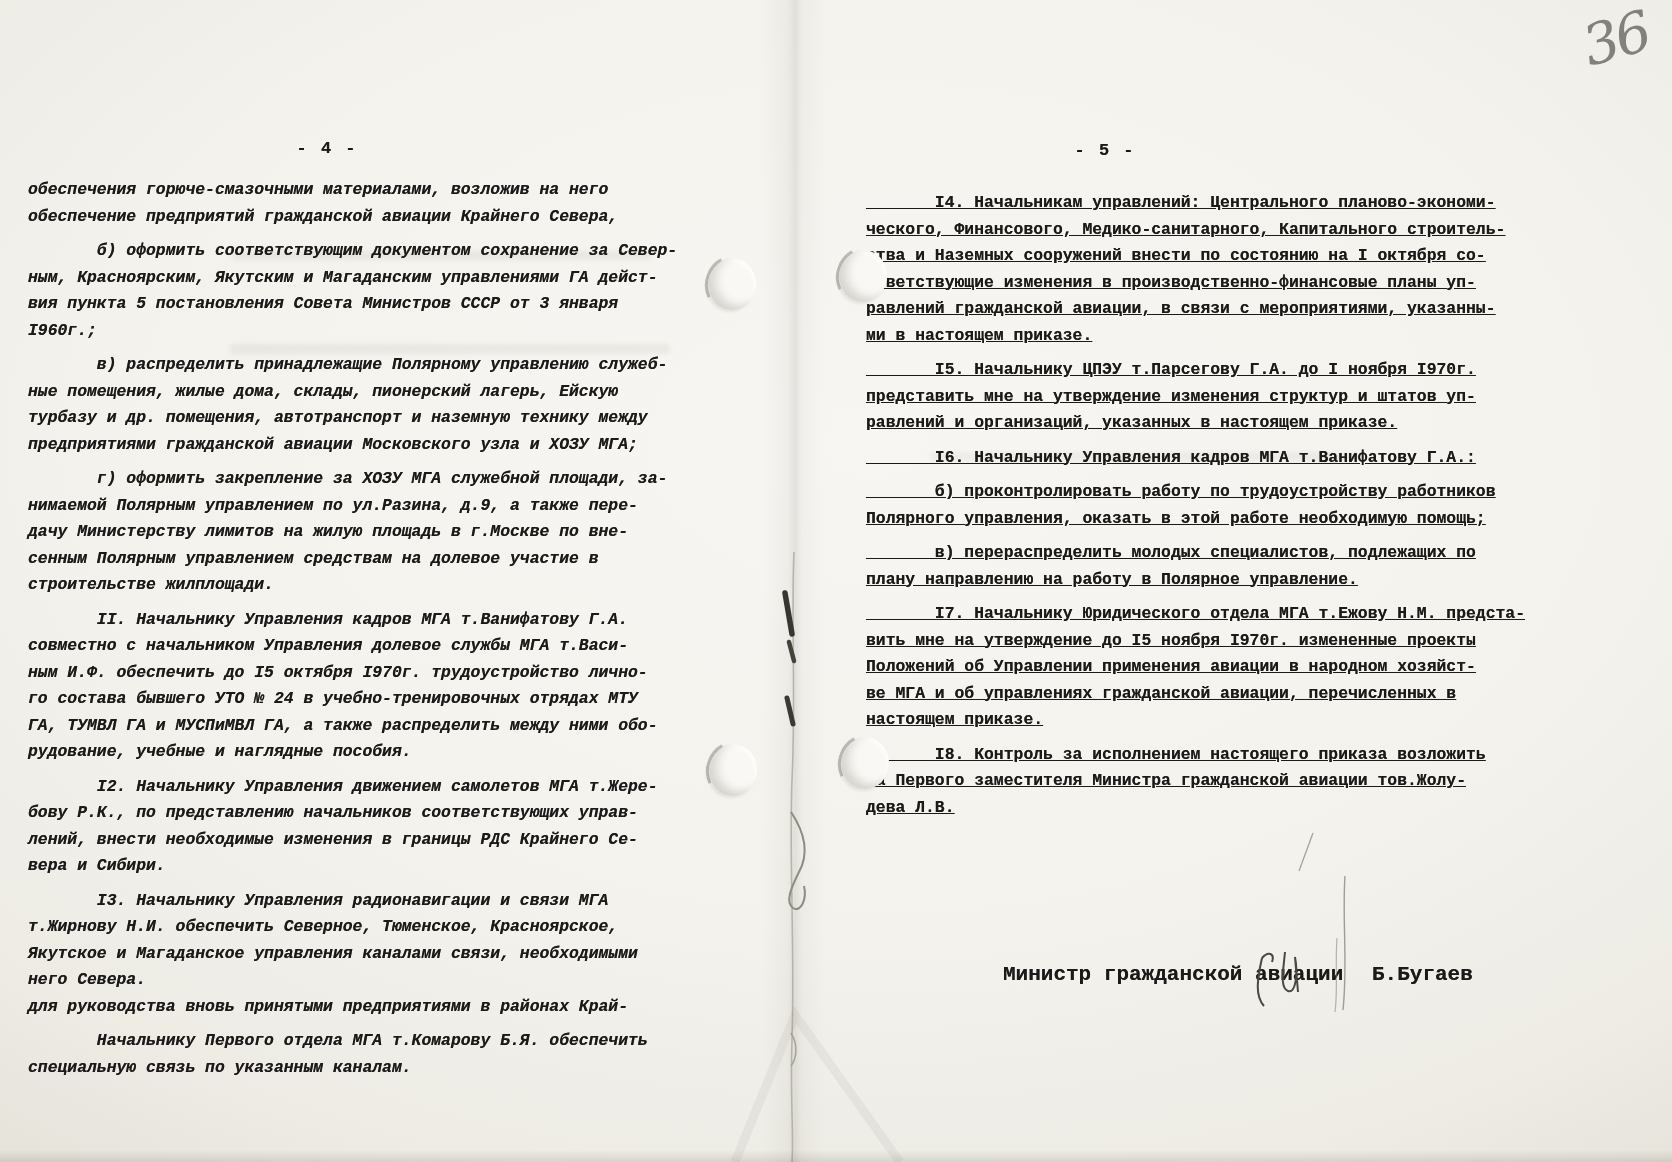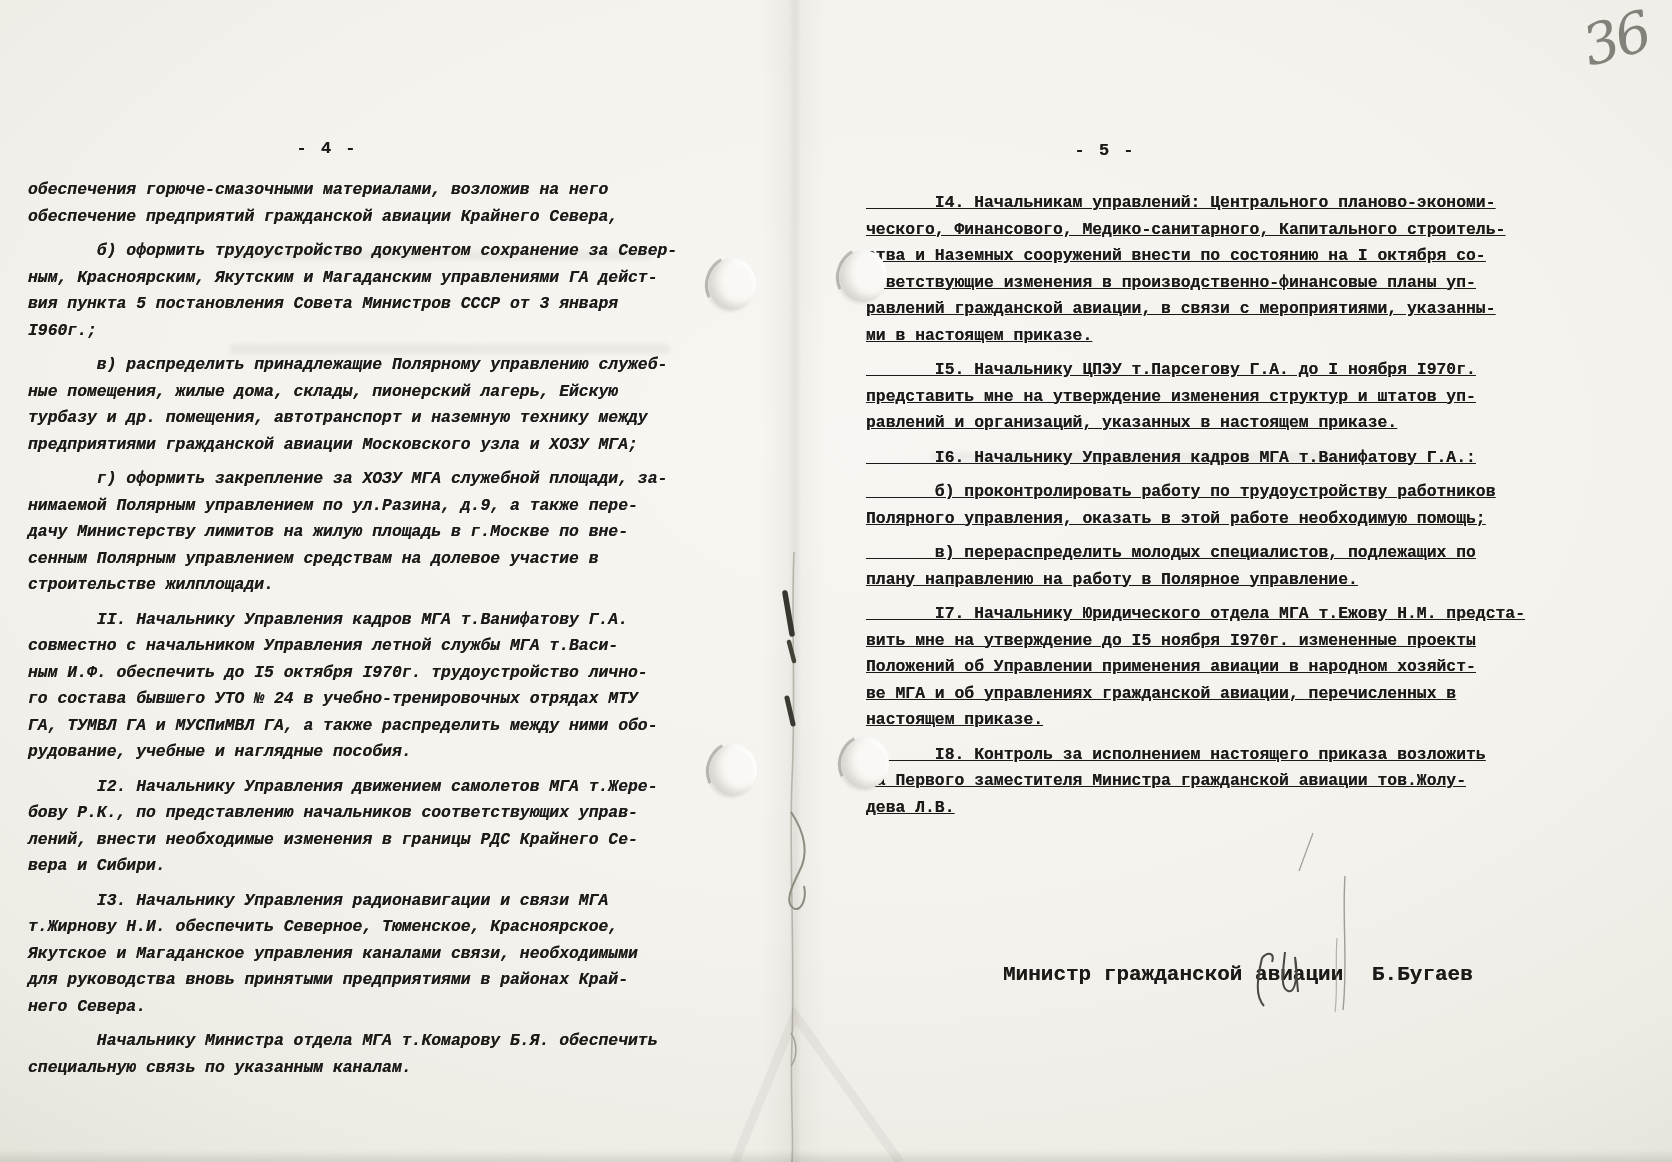--- a/index.html
+++ b/index.html
@@ -85,61 +85,61 @@
 
   <div class="page-header hdr-left">- 4 -</div>
   <div class="page-header hdr-right">- 5 -</div>
 
   <div class="page-body body-left">
       <div class="para">
         <div class="line">обеспечения горюче-смазочными материалами, возложив на него</div>
         <div class="line">обеспечение предприятий гражданской авиации Крайнего Севера,</div>
       </div>
       <div class="para">
-        <div class="line">       б) оформить трудоустройство документом сохранение за Север-</div>
+        <div class="line">       б) оформить соответствующим документом сохранение за Север-</div>
         <div class="line">ным, Красноярским, Якутским и Магаданским управлениями ГА дейст-</div>
         <div class="line">вия пункта 5 постановления Совета Министров СССР от 3 января</div>
         <div class="line">I960г.;</div>
       </div>
       <div class="para">
         <div class="line">       в) распределить принадлежащие Полярному управлению служеб-</div>
         <div class="line">ные помещения, жилые дома, склады, пионерский лагерь, Ейскую</div>
         <div class="line">турбазу и др. помещения, автотранспорт и наземную технику между</div>
         <div class="line">предприятиями гражданской авиации Московского узла и ХОЗУ МГА;</div>
       </div>
       <div class="para">
         <div class="line">       г) оформить закрепление за ХОЗУ МГА служебной площади, за-</div>
         <div class="line">нимаемой Полярным управлением по ул.Разина, д.9, а также пере-</div>
         <div class="line">дачу Министерству лимитов на жилую площадь в г.Москве по вне-</div>
         <div class="line">сенным Полярным управлением средствам на долевое участие в</div>
         <div class="line">строительстве жилплощади.</div>
       </div>
       <div class="para">
         <div class="line">       II. Начальнику Управления кадров МГА т.Ванифатову Г.А.</div>
-        <div class="line">совместно с начальником Управления летной службы МГА т.Васи-</div>
+        <div class="line">совместно с начальником Управления долевое службы МГА т.Васи-</div>
         <div class="line">ным И.Ф. обеспечить до I5 октября I970г. трудоустройство лично-</div>
         <div class="line">го состава бывшего УТО № 24 в учебно-тренировочных отрядах МТУ</div>
         <div class="line">ГА, ТУМВЛ ГА и МУСПиМВЛ ГА, а также распределить между ними обо-</div>
         <div class="line">рудование, учебные и наглядные пособия.</div>
       </div>
       <div class="para">
         <div class="line">       I2. Начальнику Управления движением самолетов МГА т.Жере-</div>
         <div class="line">бову Р.К., по представлению начальников соответствующих управ-</div>
         <div class="line">лений, внести необходимые изменения в границы РДС Крайнего Се-</div>
         <div class="line">вера и Сибири.</div>
       </div>
       <div class="para">
         <div class="line">       I3. Начальнику Управления радионавигации и связи МГА</div>
         <div class="line">т.Жирнову Н.И. обеспечить Северное, Тюменское, Красноярское,</div>
         <div class="line">Якутское и Магаданское управления каналами связи, необходимыми</div>
+        <div class="line">него Севера.</div>
         <div class="line">для руководства вновь принятыми предприятиями в районах Край-</div>
-        <div class="line">него Севера.</div>
-      </div>
-      <div class="para">
-        <div class="line">       Начальнику Министра отдела МГА т.Комарову Б.Я. обеспечить</div>
+      </div>
+      <div class="para">
+        <div class="line">       Начальнику Первого отдела МГА т.Комарову Б.Я. обеспечить</div>
         <div class="line">специальную связь по указанным каналам.</div>
       </div>
     </div>
   <div class="page-body body-right">
       <div class="para">
         <div class="line">       I4. Начальникам управлений: Центрального планово-экономи-</div>
         <div class="line">ческого, Финансового, Медико-санитарного, Капитального строитель-</div>
         <div class="line">ства и Наземных сооружений внести по состоянию на I октября со-</div>
         <div class="line">ответствующие изменения в производственно-финансовые планы уп-</div>
         <div class="line">равлений гражданской авиации, в связи с мероприятиями, указанны-</div>

